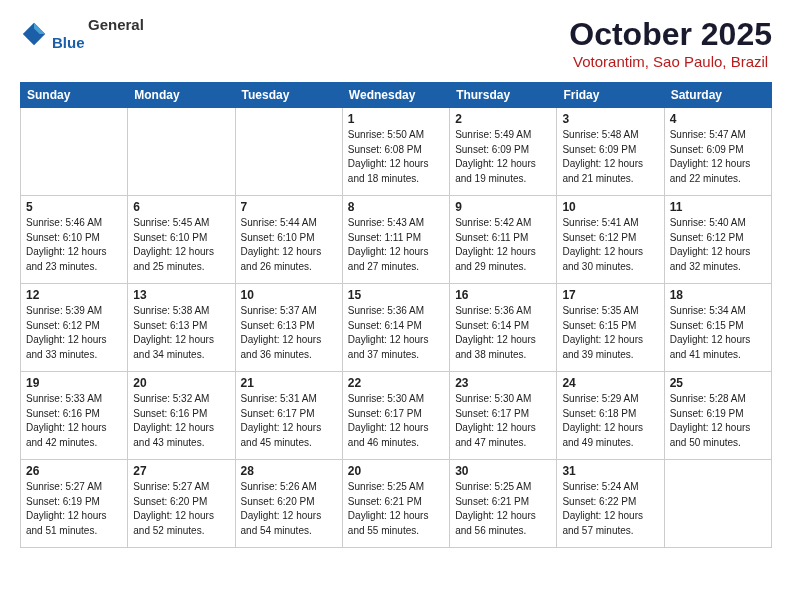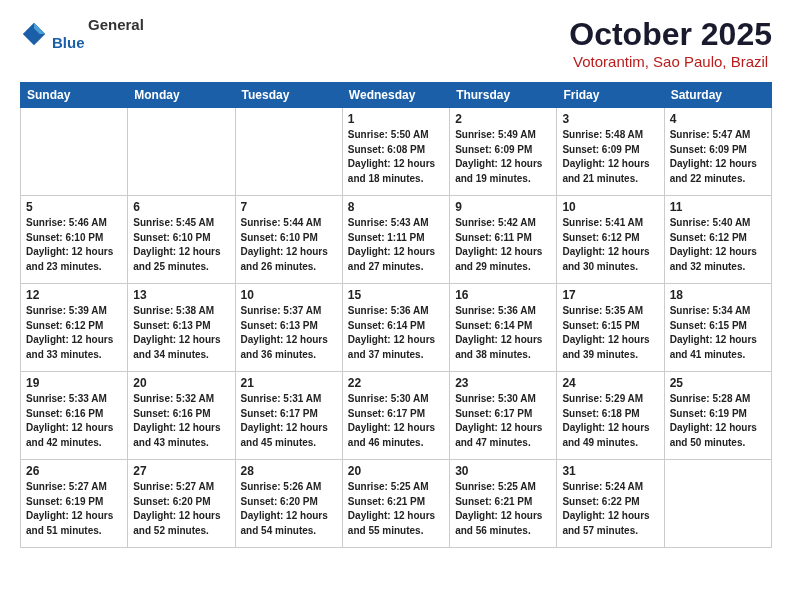--- a/index.html
+++ b/index.html
@@ -58,21 +58,20 @@
     .day-num {
       font-size: 12px;
       font-weight: bold;
       display: block;
       margin-bottom: 2px;
     }
     .day-detail {
       font-size: 10px;
       line-height: 1.45;
       color: #222;
-      font-weight: bold;
     }
     tr.week-row td { height: 88px; }
     .empty-cell { background: #f9f9f9; }
   </style>
 </head>
 <body>
 
 <div class="header-area">
   <div class="logo">
     <svg class="logo-icon" viewBox="0 0 40 40">

